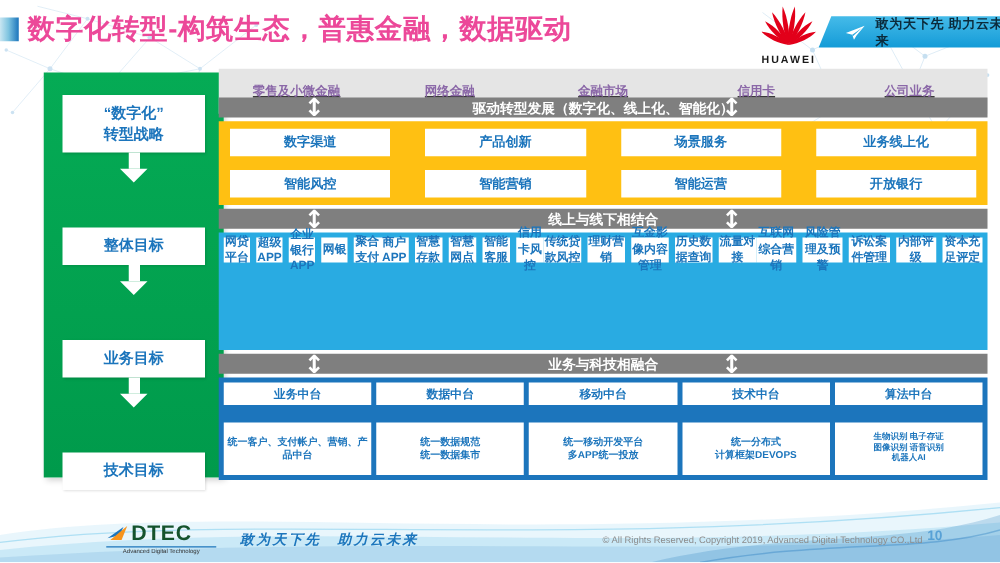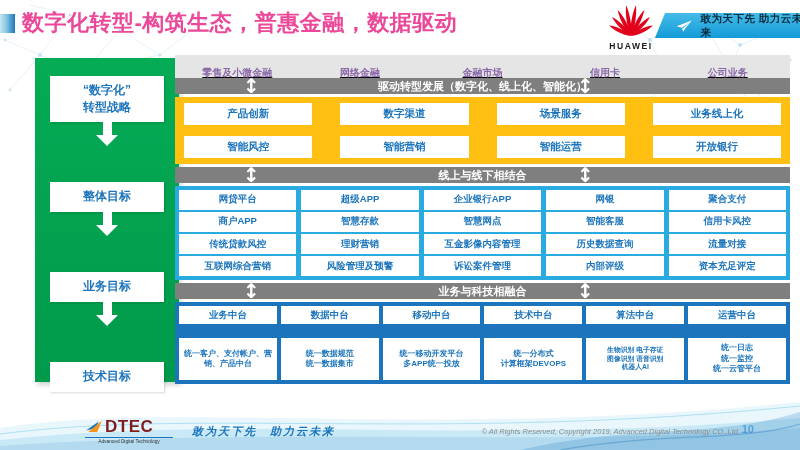--- a/index.html
+++ b/index.html
@@ -50,39 +50,39 @@
   .gray-banner .updown { position:absolute; top:-5px; color:#fff; font-size:20px; font-weight:bold;
     font-family:"DejaVu Sans",sans-serif; line-height:26px; }
   .updown.a1 { left:68px; } .updown.a2 { left:402px; }
   .banner1 { top:78px; } .banner2 { top:167px; } .banner3 { top:283px; }
 
   .yellow { top:97px; height:67px; background:#ffc012; display:flex; flex-direction:column;
     justify-content:space-between; padding:6px 9px; }
   .yellow .yrow { display:flex; gap:28px; height:22px; }
   .yellow .wbox { flex:1; font-size:10.5px; }
 
-  .cyan { top:186px; height:94px; background:#29abe2; display:flex; flex-direction:column;
+  .cyan { top:186px; height:94px; background:#29abe2; display:flex; 
     justify-content:space-between; padding:4px; }
   .cyan .crow { display:flex; gap:5px; height:19.5px; }
   .cyan .wbox { flex:1; font-size:9.5px; }
 
   .bluezone { top:302px; height:82px; background:#1c75bc; display:flex; gap:4px; padding:4px; }
   .pcol { flex:1; display:flex; flex-direction:column; gap:14px; }
   .pcol .phead { height:18px; font-size:9.5px; }
   .pcol .pbody { flex:1; font-size:8px; font-weight:bold; line-height:1.3; white-space:pre-line; padding:1px; }
   .pcol .pbody.tiny { font-size:6.8px; }
 
   
   .adtec { position:absolute; left:85px; top:418px; z-index:3; }
   .adtec-row { display:flex; align-items:flex-end; }
-  .adtec-name { font-size:17px; font-weight:800; color:#7f1d1d; letter-spacing:0.5px; line-height:1; }
+  .adtec-name { font-size:17px; font-weight:800; color:#14532d; letter-spacing:0.5px; line-height:1; }
   .adtec-sub { font-size:4.8px; color:#333; margin-top:1.5px; border-top:1px solid #1c75bc; padding-top:1px; width:88px; text-align:center; }
   .footer-slogan { position:absolute; left:192px; top:424px; font-size:11px; font-weight:bold;
     font-style:italic; color:#1c75bc; letter-spacing:2px; z-index:3; }
-  .copyright { position:absolute; right:62px; top:427px; font-size:7.5px; font-style:italic;
+  .copyright { position:absolute; right:62px; top:427px; font-size:7.5px; 
     color:#8c8c8c; z-index:3; }
   .pagenum { position:absolute; right:46px; top:423px; font-size:11px; font-weight:bold;
     color:#7fb2de; z-index:1; }
   .waves { position:absolute; left:0; bottom:0; z-index:2; }
 </style>
 </head>
 <body>
 
 <div id="slide">
 
@@ -179,22 +179,22 @@
   </div>
 
   <div class="mainseg gray-banner banner1">
     <span class="updown a1">↕</span>
     <span>驱动转型发展（数字化、线上化、智能化）</span>
     <span class="updown a2">↕</span>
   </div>
 
   <div class="mainseg yellow">
     <div class="yrow">
+      <div class="wbox">数字渠道</div>
       <div class="wbox">产品创新</div>
-      <div class="wbox">数字渠道</div>
       <div class="wbox">场景服务</div>
       <div class="wbox">业务线上化</div>
     </div>
     <div class="yrow">
       <div class="wbox">智能风控</div>
       <div class="wbox">智能营销</div>
       <div class="wbox">智能运营</div>
       <div class="wbox">开放银行</div>
     </div>
   </div>
@@ -260,26 +260,20 @@
     <div class="pcol">
       <div class="wbox phead">技术中台</div>
       <div class="wbox pbody">统一分布式
 计算框架DEVOPS</div>
     </div>
     <div class="pcol">
       <div class="wbox phead">算法中台</div>
       <div class="wbox pbody tiny">生物识别 电子存证
 图像识别 语音识别
 机器人AI</div>
-    </div>
-    <div class="pcol">
-      <div class="wbox phead">运营中台</div>
-      <div class="wbox pbody">统一日志
-统一监控
-统一云管平台</div>
     </div>
   </div>
 
   <svg class="waves" width="800" height="56" viewBox="0 0 800 56">
     <path d="M0,34 C180,6 420,46 800,8 L800,56 L0,56 Z" fill="rgba(41,171,226,0.10)"></path>
     <path d="M0,46 C240,20 480,52 800,24 L800,56 L0,56 Z" fill="rgba(41,171,226,0.16)"></path>
     <path d="M0,52 C300,32 560,54 800,34 L800,56 L0,56 Z" fill="rgba(28,117,188,0.12)"></path>
     <path d="M520,56 C630,30 720,44 800,18 L800,56 Z" fill="rgba(28,117,188,0.22)"></path>
     <path d="M560,56 C660,38 740,48 800,30" stroke="rgba(28,117,188,0.35)" stroke-width="1.2" fill="none"></path>
     <path d="M0,40 C200,14 440,48 800,12" stroke="rgba(41,171,226,0.30)" stroke-width="1" fill="none"></path>

